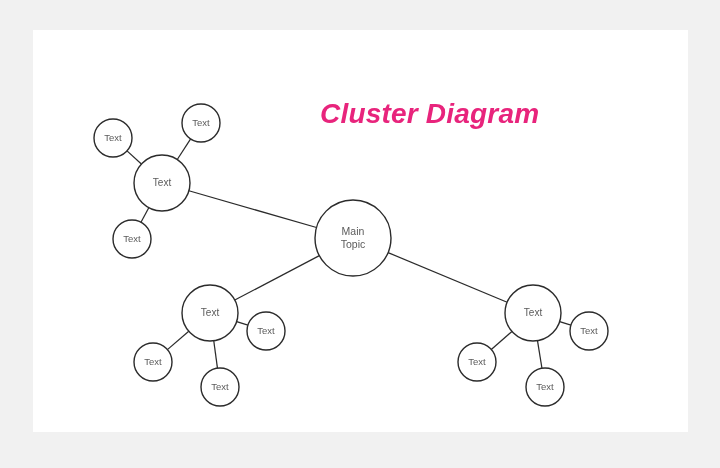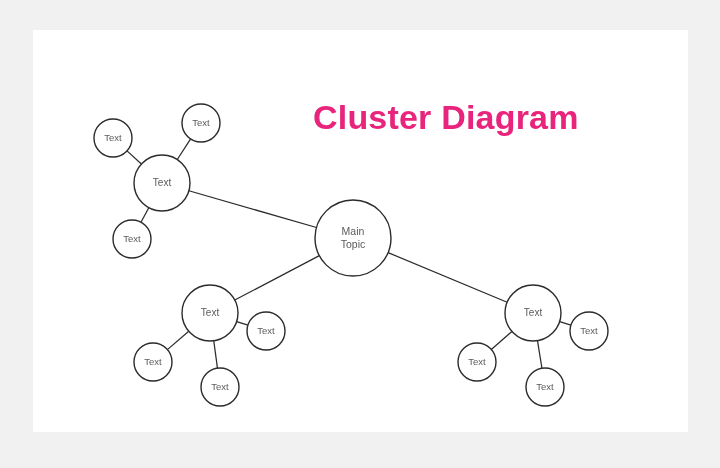--- a/index.html
+++ b/index.html
@@ -49,27 +49,28 @@
     fill: #5b5b5b;
     text-anchor: middle;
     dominant-baseline: middle;
   }
   .node-label.leaf   { font-size: 9.5px; }
   .node-label.hub    { font-size: 10px; }
   .node-label.center { font-size: 10.5px; }
   .diagram-title {
     position: absolute;
     font-family: "Liberation Sans", sans-serif;
-    font-size: 34px;
+    font-size: 28px;
     font-weight: bold;
     color: #e8247c;
     letter-spacing: 0.2px;
     white-space: nowrap;
-    left: 313px;
+    left: 320px;
     top: 98px;
+    font-style: italic;
   }
 </style>
 </head>
 <body>
 
 <div id="stage">
 
   <div id="canvas-sheet"></div>
 
   <div class="diagram-title">Cluster Diagram</div>

